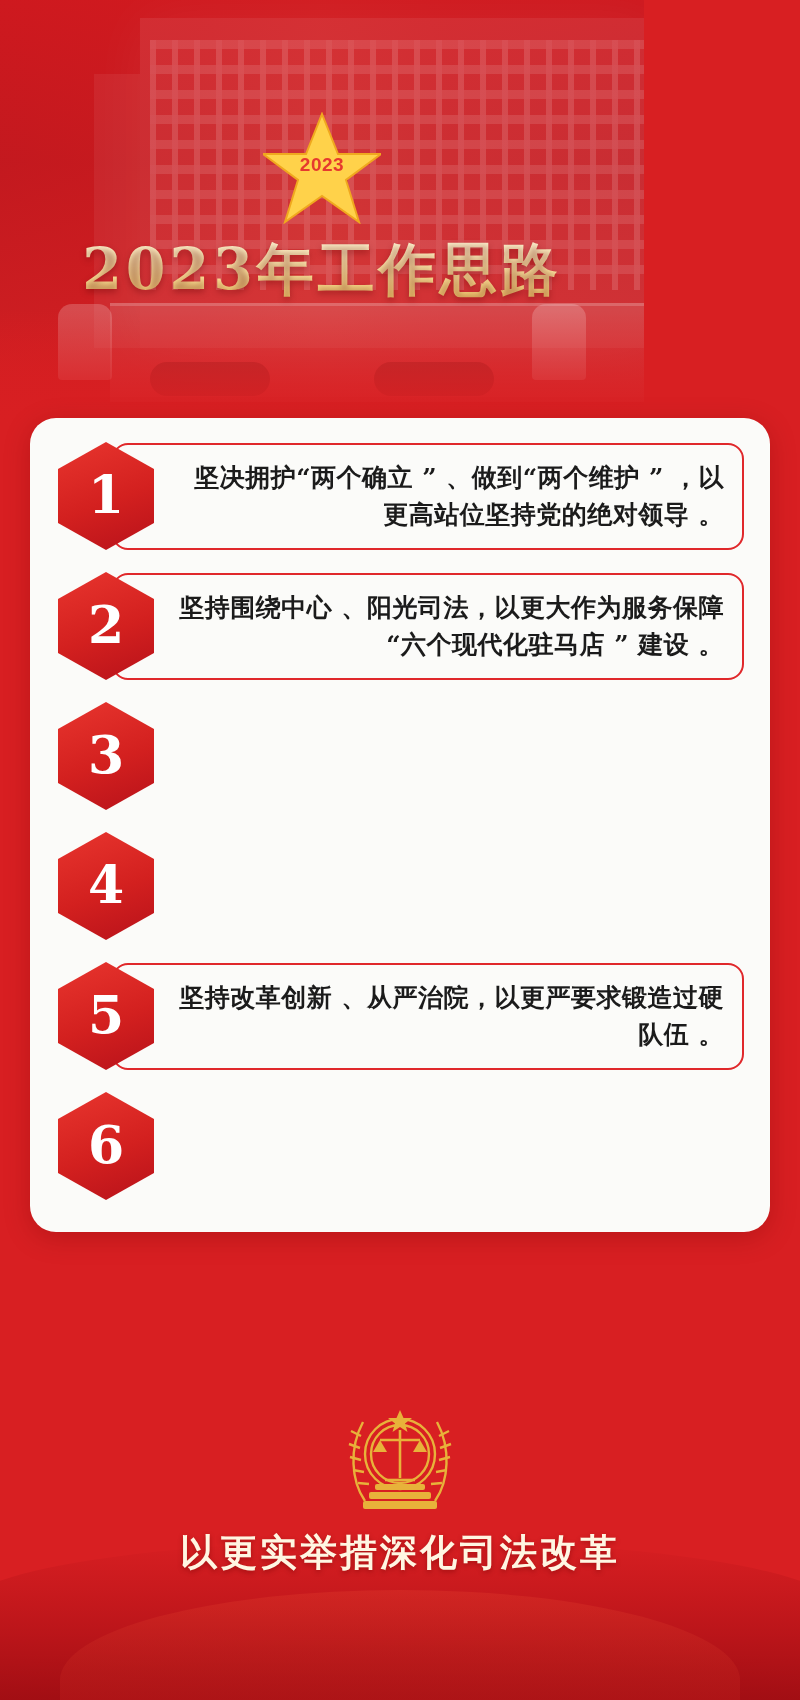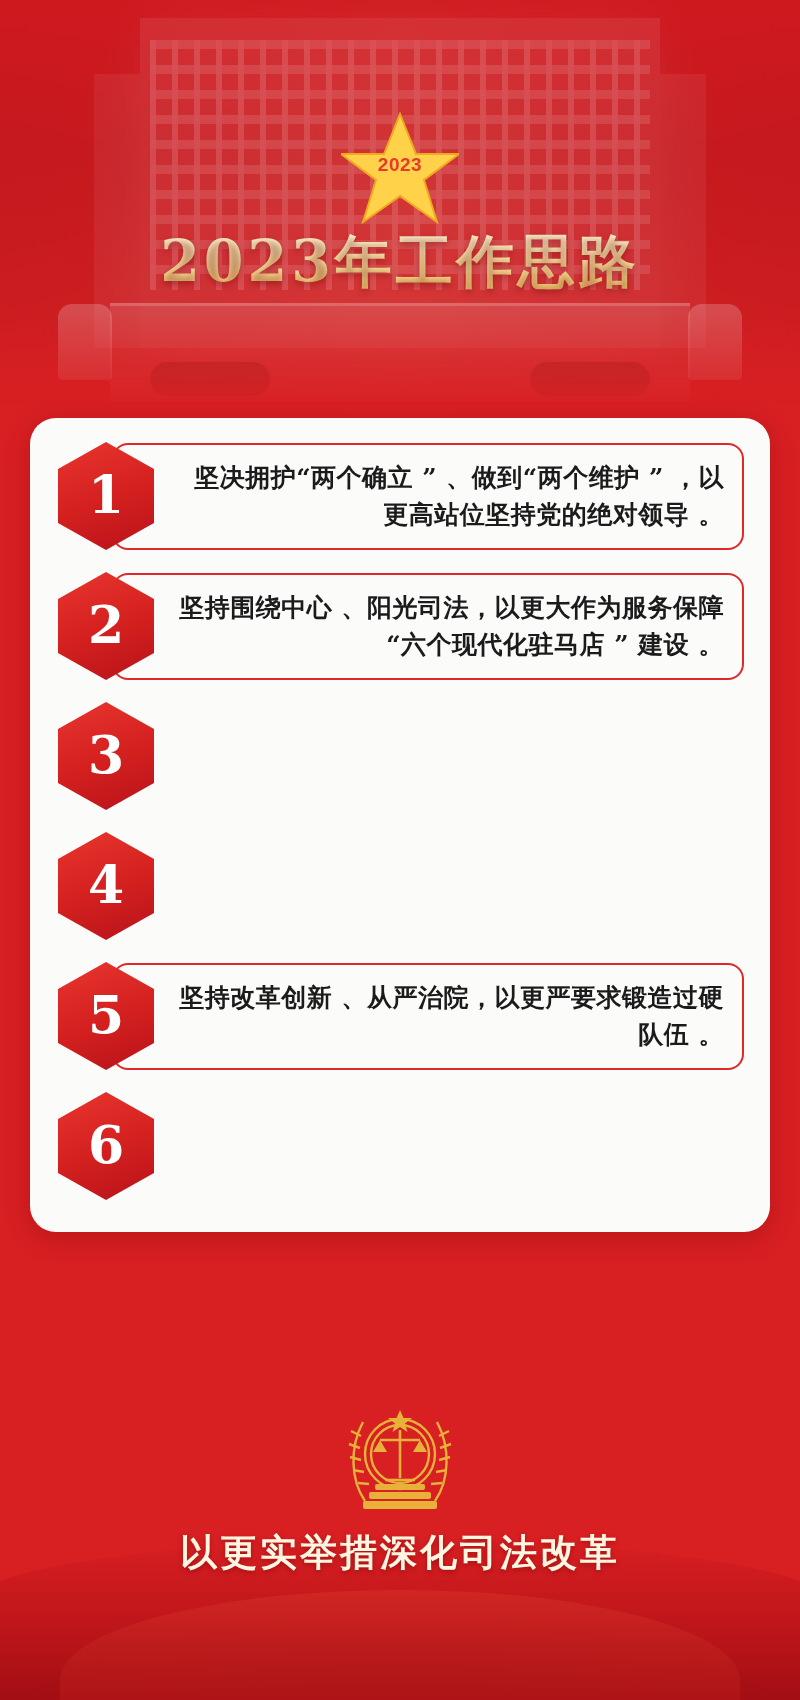--- a/index.html
+++ b/index.html
@@ -14,21 +14,21 @@
     position: relative;
     width: 800px;
     height: 1700px;
     overflow: hidden;
     background: #d81f22;
   }
 
   
   .hero {
     position: relative;
-    width: 800px;
+    width: 644px;
     height: 430px;
     overflow: hidden;
     background:
       linear-gradient(180deg, rgba(208,24,30,0.92) 0%, rgba(198,22,28,0.80) 38%, rgba(206,28,32,0.88) 72%, rgba(216,31,34,0.97) 100%),
       linear-gradient(90deg, #b9242a 0%, #cf2a28 30%, #e24a3a 50%, #cf2a28 70%, #b9242a 100%);
   }
   
   .bld {
     position: absolute;
     left: 140px;
@@ -126,21 +126,21 @@
     font-size: 19px;
     font-weight: bold;
     color: #e63a2e;
     letter-spacing: 0.5px;
     font-family: "Liberation Sans", sans-serif;
   }
 
   .hero-title {
     position: absolute;
     left: 0; right: 0;
-    top: 224px;
+    top: 232px;
     text-align: center;
     font-size: 57px;
     font-weight: bold;
     letter-spacing: 4px;
     font-family: "DejaVu Serif", "Liberation Serif", serif;
     background: linear-gradient(180deg, #fff7df 0%, #ffe9a8 45%, #f2c45e 100%);
     -webkit-background-clip: text;
     background-clip: text;
     color: transparent;
     text-shadow: 0 3px 6px rgba(90,0,0,0.35);

